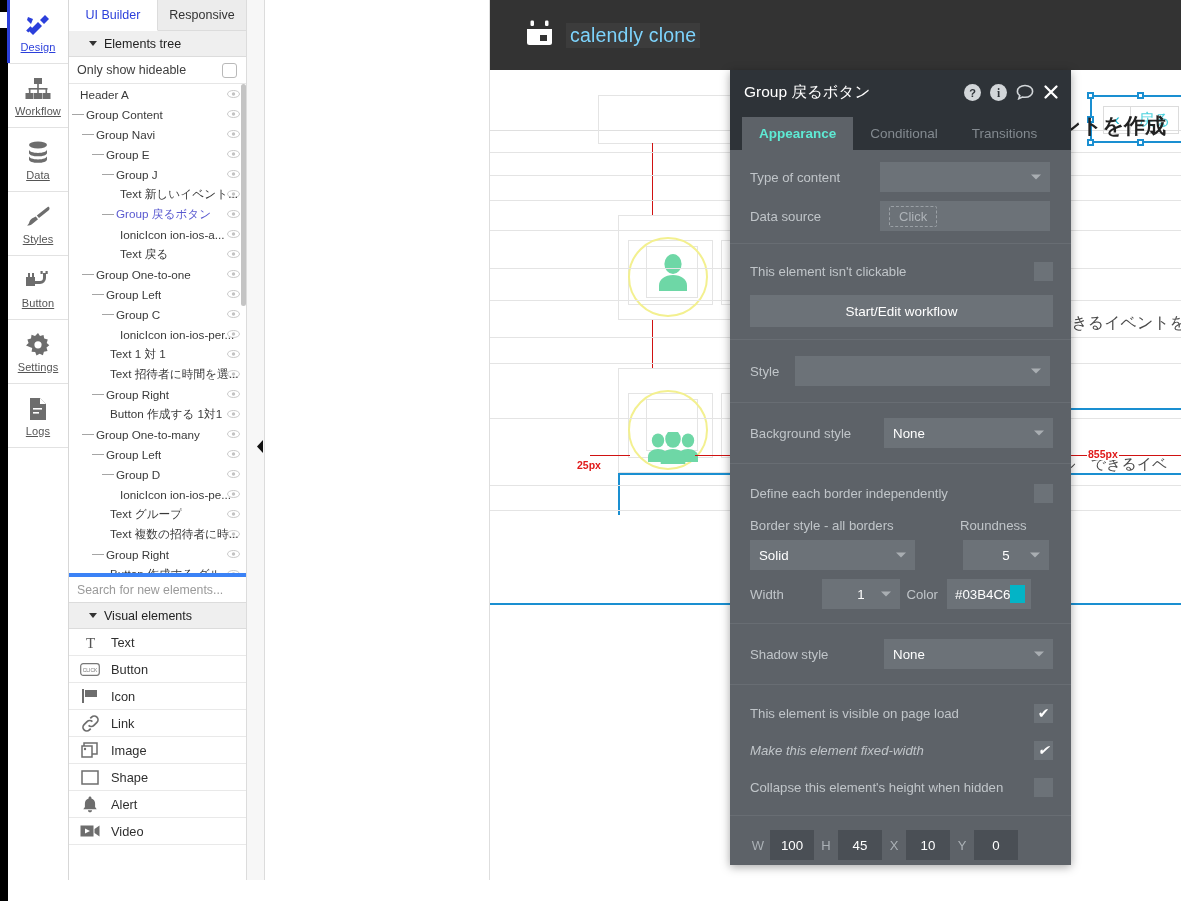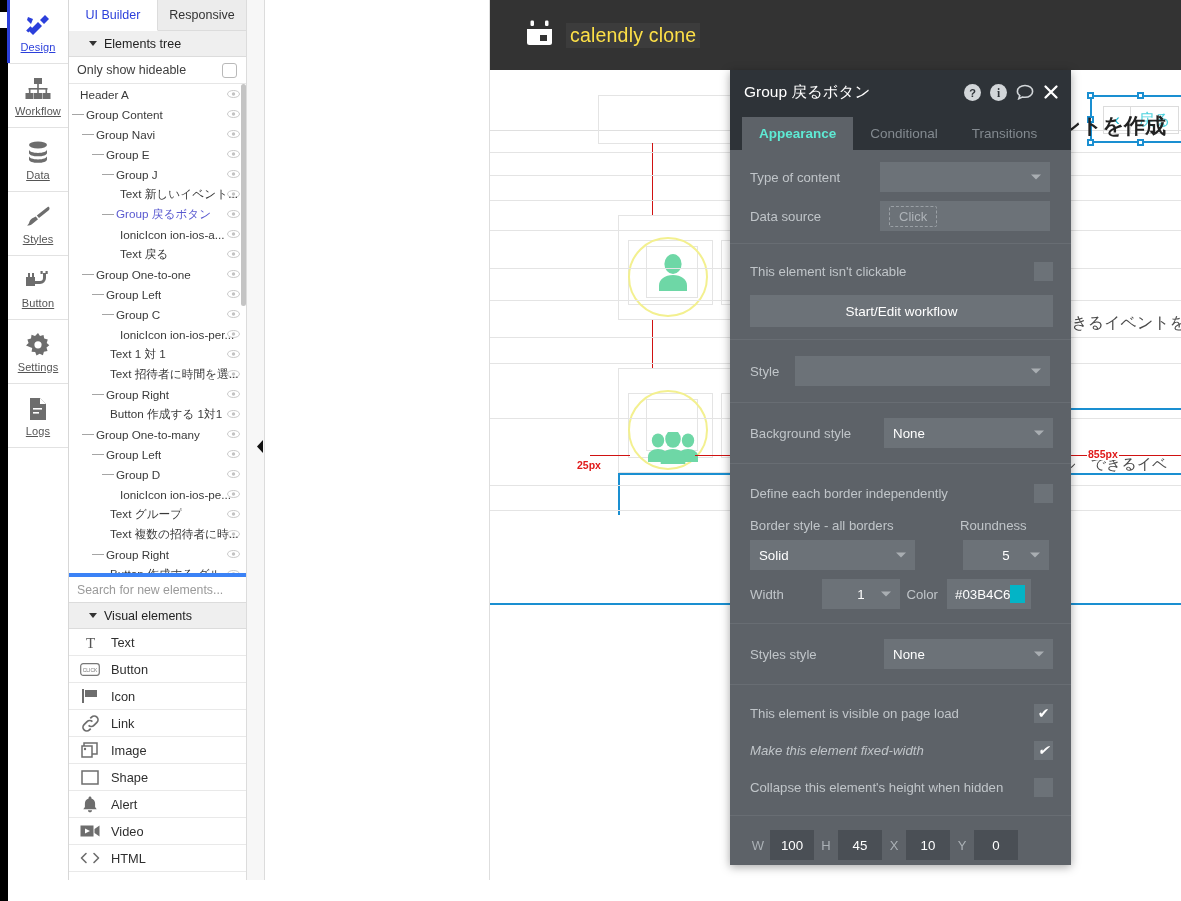--- a/index.html
+++ b/index.html
@@ -110,21 +110,21 @@
 
   
   .canvas{
     position:absolute; left:490px; top:0; width:691px; height:880px; background:#fff;
     overflow:hidden;
   }
   .app-header{
     position:absolute; left:0; top:0; width:691px; height:70px; background:#333333;
     display:flex; align-items:center; padding-left:36px; gap:13px;
   }
-  .app-title{ color:#fde047; font-size:19.5px; letter-spacing:.2px; background:#3c3c3c; padding:1px 4px;}
+  .app-title{ color:#7dd3fc; font-size:19.5px; letter-spacing:.2px; background:#3c3c3c; padding:1px 4px;}
 
   .navi-box{
     position:absolute; left:0; top:71px; width:691px; height:60px;
     background:#fff; border-bottom:1px solid #dfdfdf;
   }
 
   
   .sel-box{
     position:absolute; left:600px; top:95px; width:102px; height:48px;
     border:2px solid #1a8fd1;
@@ -582,29 +582,20 @@
         <div class="ve-item">
           <span class="ve-ico">
             <svg width="20" height="14" viewBox="0 0 20 14" fill="#6d6d6d">
               <rect x="0.5" y="1.5" width="13" height="11"></rect>
               <polygon points="5,4.5 10,7 5,9.5" fill="#fff"></polygon>
               <polygon points="14.5,5 19.5,1.5 19.5,12.5 14.5,9"></polygon>
             </svg>
           </span>
           <span>Video</span>
         </div>
-        <div class="ve-item">
-          <span class="ve-ico">
-            <svg width="20" height="14" viewBox="0 0 20 14" fill="none" stroke="#6d6d6d" stroke-width="1.6" stroke-linecap="round" stroke-linejoin="round">
-              <path d="M6 2.5L1.5 7 6 11.5"></path>
-              <path d="M14 2.5L18.5 7 14 11.5"></path>
-            </svg>
-          </span>
-          <span>HTML</span>
-        </div>
       </div>
   </div>
 
   <div class="gutter"></div>
   <div class="collapse-arrow">
     <svg width="8" height="13" viewBox="0 0 8 13">
         <path d="M7 0L1 6.5 7 13z" fill="#111"></path>
       </svg>
   </div>
   <div class="emptyspace"></div>
@@ -818,21 +809,21 @@
           <span class="lab" style="width:47px; text-align:right; padding-right:9px;">Color</span>
           <span class="ctrl" style="width:84px; justify-content:space-between; padding:0 6px 0 8px;">
             <span>#03B4C6</span>
             <i class="swatch" style="background: rgb(3, 180, 198);"></i>
           </span>
         </div>
       </div>
 
       <div class="grp" style="padding-top:15px;padding-bottom:15px;">
         <div class="fld">
-          <span class="lab" style="width:135px;">Styles style</span>
+          <span class="lab" style="width:135px;">Shadow style</span>
           <span class="ctrl" style="width:170px;">
             <span>None</span>
             <i class="dd"></i>
           </span>
         </div>
       </div>
 
       <div class="grp" style="padding-top:13px;padding-bottom:13px;">
         <div class="fld" style="justify-content:space-between; margin-bottom:7px;">
           <span class="lab">This element is visible on page load</span>

